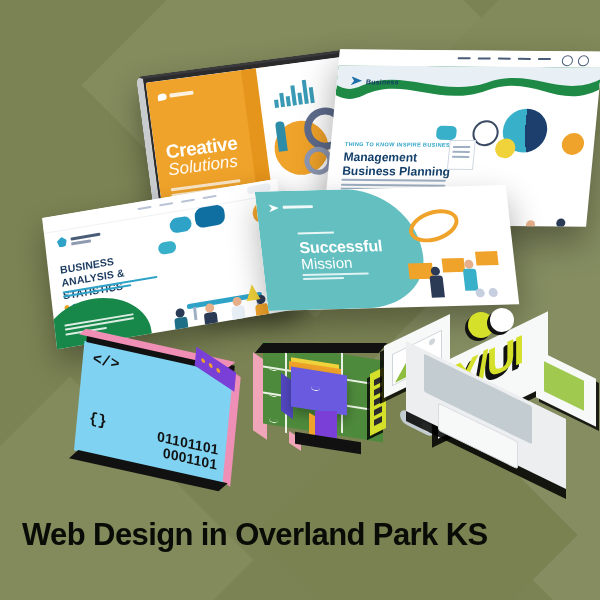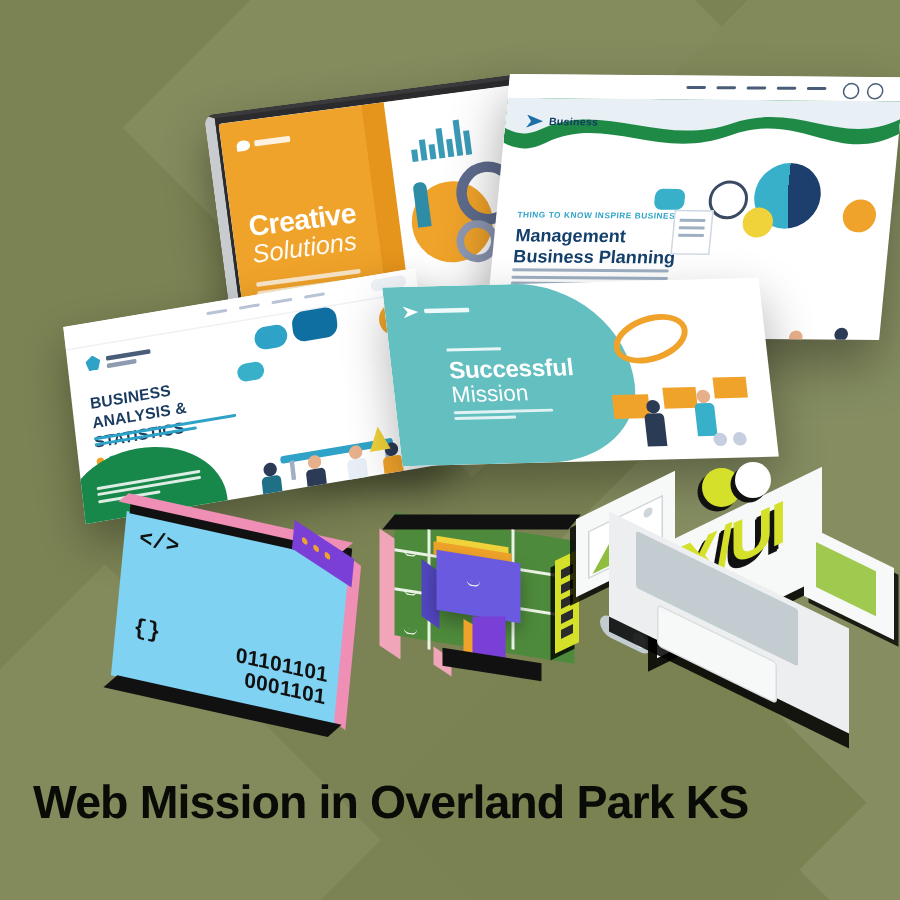--- a/index.html
+++ b/index.html
@@ -485,15 +485,15 @@
         <div class="g"></div>
       </div>
     <div class="ux-gear1"></div>
     <div class="ux-gear2"></div>
     <div class="ux-text">UX/UI</div>
     <div class="lp-base"></div>
     <div class="lp-key"></div>
     <div class="lp-pad"></div>
   </div>
 
-  <div id="title">Web Mission in Overland Park KS</div>
+  <div id="title">Web Design in Overland Park KS</div>
 
 </div>
 
 </body></html>

